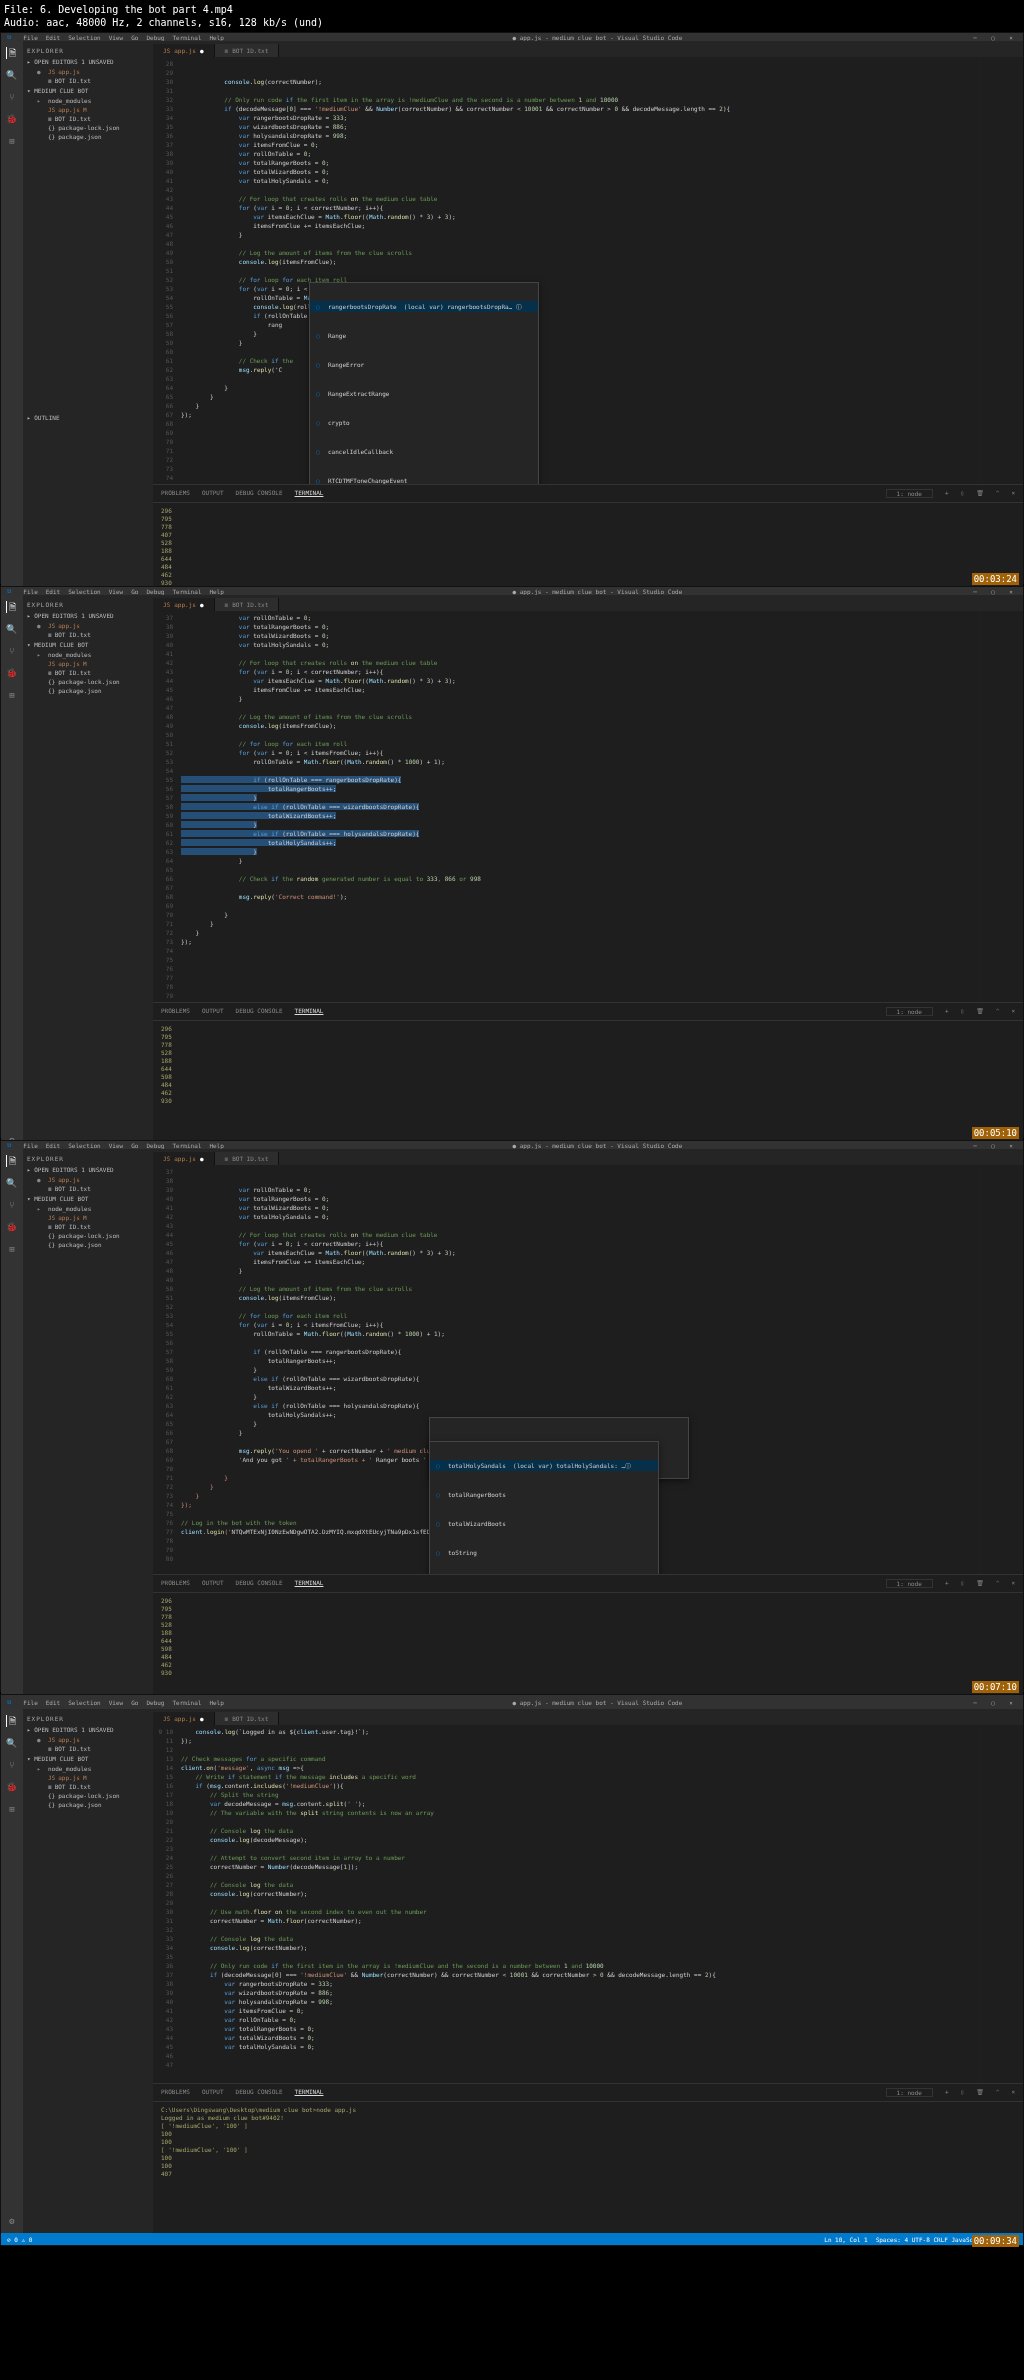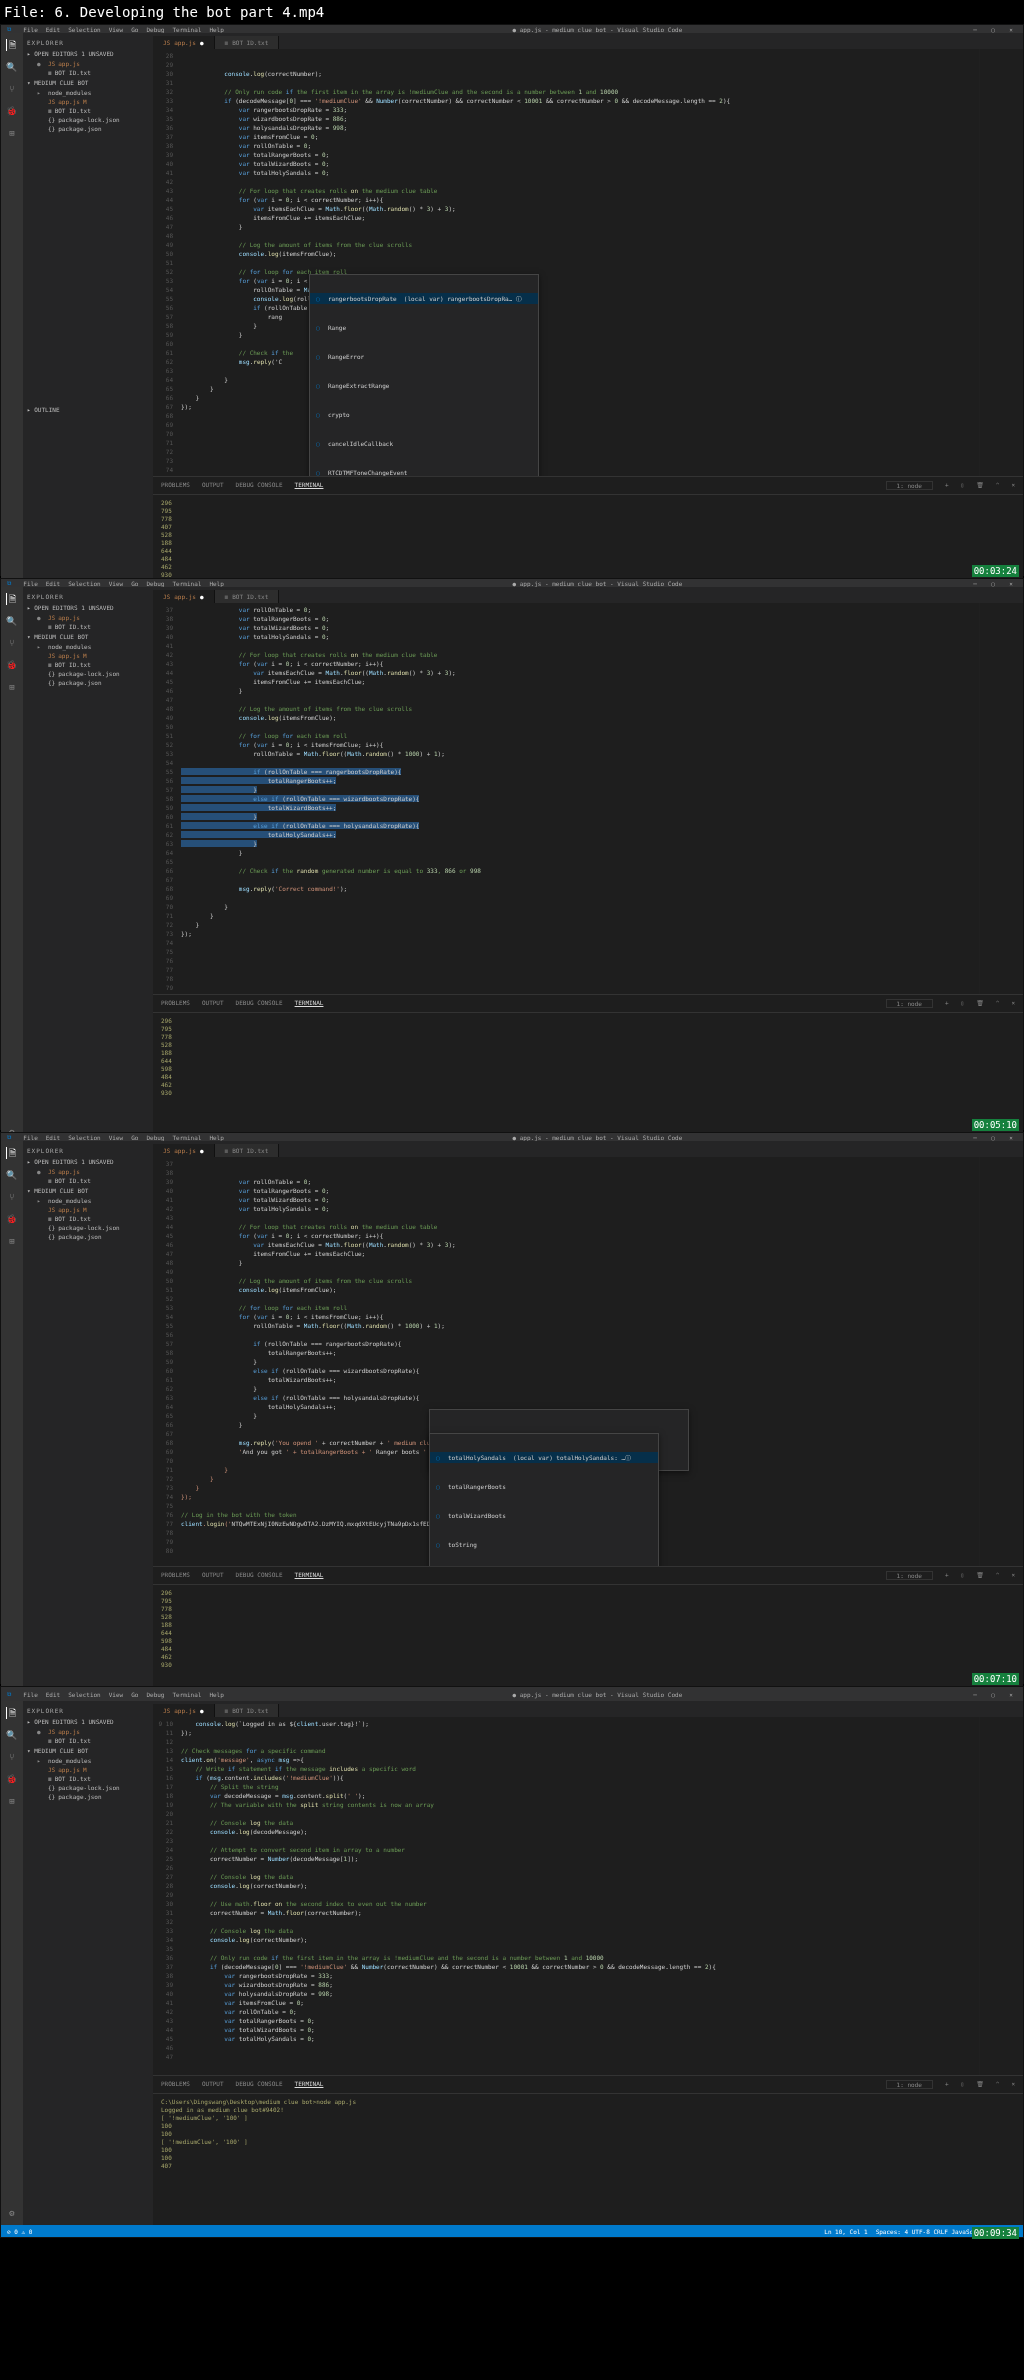--- a/index.html
+++ b/index.html
@@ -1,17 +1,17 @@
 <!DOCTYPE html>
 <html><head>
 <meta charset="utf-8">
 <style>
 * { margin:0; padding:0; box-sizing:border-box; font-family:'Segoe UI',Consolas,monospace; }
 body { background:#000; color:#ccc; font-size:6px; width:1024px; }
-.meta { color:#fff; padding:3px 4px; font-size:14px; line-height:1.3; font-family:Arial,sans-serif; }
+.meta { color:#fff; padding:3px 4px; font-size:10px; line-height:1.3; font-family:Arial,sans-serif; }
 .pane { width:1024px; height:552px; background:#1e1e1e; position:relative; border:1px solid #111; margin-bottom:2px; display:flex; flex-direction:column; }
 .titlebar { height:14px; background:#323233; display:flex; align-items:center; color:#aaa; font-size:6px; }
 .menu { display:flex; gap:8px; padding-left:6px; }
 .title-center { flex:1; text-align:center; }
 .winbtns { display:flex; gap:10px; padding-right:8px; }
 .winbtns span { width:8px; text-align:center; }
 .body-area { flex:1; display:flex; }
 .actbar { width:22px; background:#333; display:flex; flex-direction:column; align-items:center; gap:10px; padding-top:6px; }
 .actbar .act { width:12px; height:12px; color:#888; font-size:9px; text-align:center; line-height:12px; }
 .actbar .act.active { color:#fff; border-left:1px solid #fff; }
@@ -44,27 +44,28 @@
 .popup .pitem.sel-item { background:#062f4a; }
 .panel { height:150px; background:#1e1e1e; border-top:1px solid #333; display:flex; flex-direction:column; }
 .panel-tabs { display:flex; gap:12px; padding:4px 8px; font-size:6px; color:#888; border-bottom:1px solid #333; }
 .panel-tabs .pt.active { color:#ddd; text-decoration:underline; }
 .panel-tabs .pt-fill { flex:1; }
 .panel-tabs .dd { border:1px solid #333; padding:0 10px; }
 .panel-tabs .ico { cursor:pointer; }
 .term { flex:1; padding:4px 8px; color:#a5a56a; font-size:6px; line-height:8px; font-family:Consolas,monospace; white-space:pre; }
 .statusbar { height:12px; background:#007acc; color:#fff; display:flex; align-items:center; font-size:6px; padding:0 6px; gap:8px; }
 .statusbar .fill { flex:1; }
-.stamp { position:absolute; right:4px; bottom:-2px; color:#fff; background:#15803d; font-size:9px; padding:1px 2px; font-family:monospace; }
+.stamp { position:absolute; right:4px; bottom:-2px; color:#fff; background:#a16207; font-size:9px; padding:1px 2px; font-family:monospace; }
 </style>
 </head>
 <body>
 
 <div class="meta">
   <div>File: 6. Developing the bot part 4.mp4</div>
+  <div>Audio: aac, 48000 Hz, 2 channels, s16, 128 kb/s (und)</div>
 </div>
 
 <div class="pane">
  <div class="titlebar">
   <span style="padding:0 6px;color:#007acc">⧉</span>
   <div class="menu">
    <span>File</span>
    <span>Edit</span>
    <span>Selection</span>
    <span>View</span>

